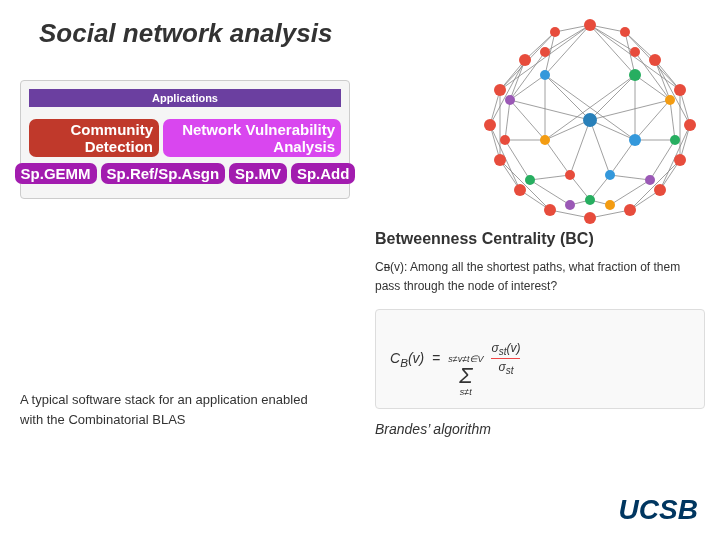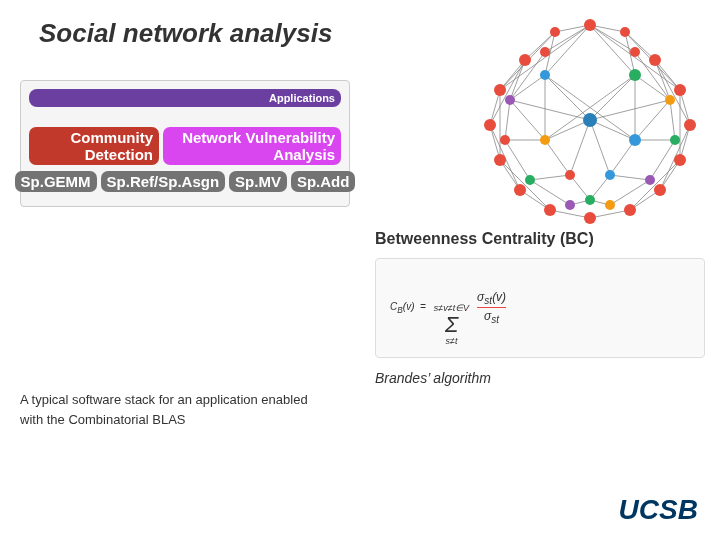--- a/index.html
+++ b/index.html
@@ -35,26 +35,26 @@
       border: 1px solid #ccc;
       padding: 8px;
       border-radius: 4px;
     }
 
     .stack-section {
       margin-bottom: 6px;
     }
 
     .section-header {
-      text-align: right;
+      text-align: center;
       font-size: 11px;
       font-weight: bold;
       padding: 3px 6px;
-      border-radius: 8px;
-      margin-bottom: 20px;
+      border-radius: 0;
+      margin-bottom: 12px;
     }
 
     .section-header.purple {
       background: #6b3fa0;
       color: white;
     }
 
     .section-header.gray {
       background: #888;
       color: white;
@@ -78,21 +78,21 @@
       color: white;
       font-weight: bold;
       text-align: right;
     }
 
     .item-badge.red { background: #c0392b; }
     .item-badge.dark-red { background: #d946ef; }
     .item-badge.orange { background: #e67e22; }
     .item-badge.green { background: #27ae60; }
     .item-badge.teal { background: #16a085; }
-    .item-badge.blue { background: #737373; }
+    .item-badge.blue { background: #a21caf; }
 
     .left-text {
       position: absolute;
       top: 390px;
       left: 20px;
       width: 290px;
       font-size: 13px;
       color: #333;
       line-height: 1.5;
     }
@@ -364,24 +364,25 @@
       </div>
     </div>
   </div>
 </div>
 
 <div class="left-text">A typical software stack for an application enabled with the Combinatorial BLAS</div>
 
 <div class="right-panel">
   <div class="bc-title">Betweenness Centrality (BC)</div>
 
+  <div class="bc-description">Cᴃ(v): Among all the shortest paths, what fraction of them pass through the node of interest?</div>
 
   <div class="formula-box">
     <div class="formula-inner">
-      <span class="formula-lhs" style="font-style:italic; font-size:10px;">C<sub>B</sub>(v) &nbsp;=</span>
+      <span class="formula-lhs" style="font-style:italic; font-size:14px;">C<sub>B</sub>(v) &nbsp;=</span>
       <div class="formula-sum">
         <span style="font-size:9px; font-style:italic;">s≠v≠t∈V</span>
         <span class="sum-symbol">Σ</span>
         <span style="font-size:9px; font-style:italic;">s≠t</span>
       </div>
       <div class="formula-frac">
         <span class="frac-num" style="font-style:italic;">σ<sub>st</sub>(v)</span>
         <span class="frac-den" style="font-style:italic;">σ<sub>st</sub></span>
       </div>
     </div>

